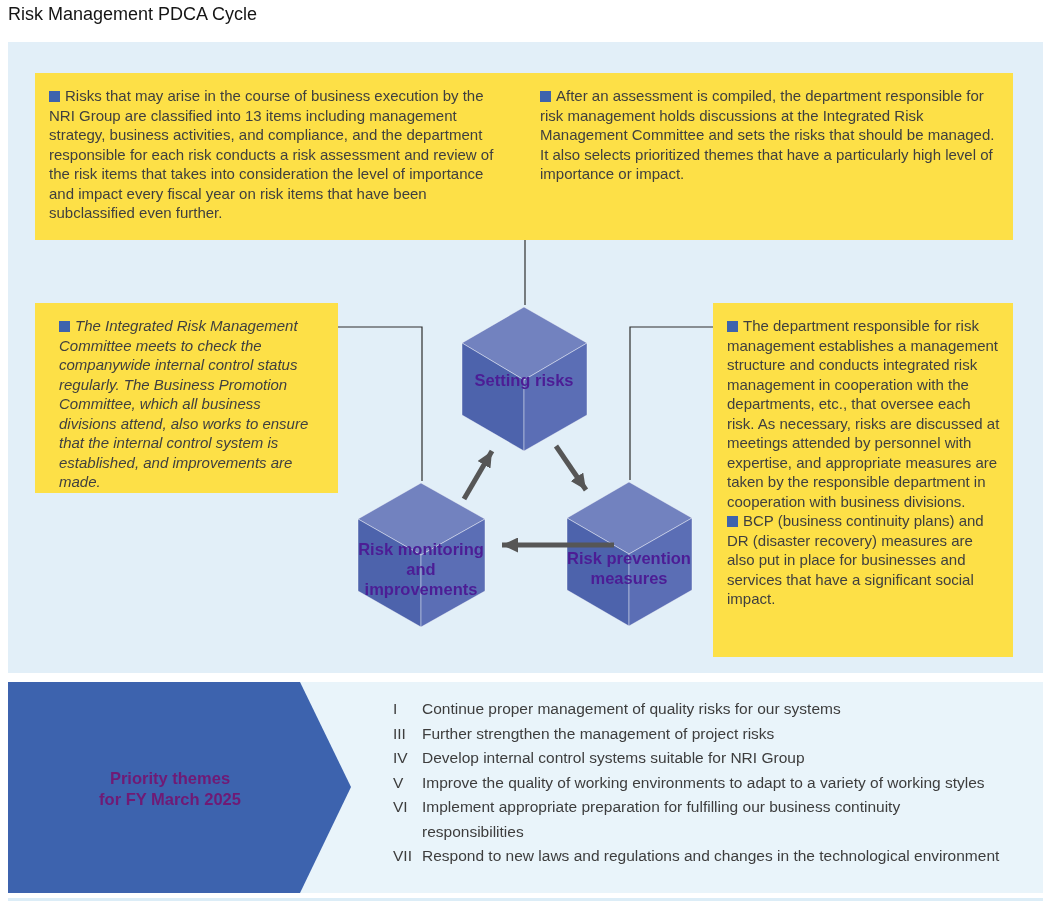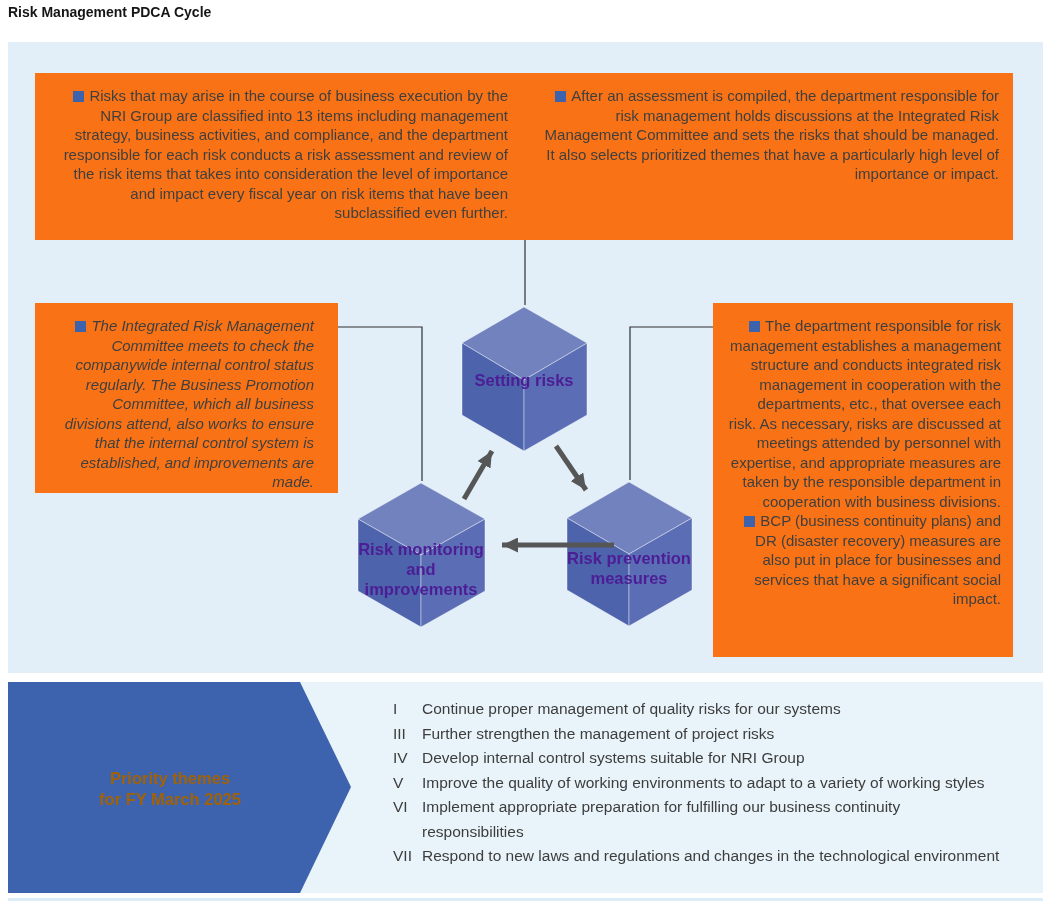--- a/index.html
+++ b/index.html
@@ -8,34 +8,33 @@
     position: relative;
     width: 1051px;
     height: 901px;
     background: #ffffff;
     font-family: "Liberation Sans", sans-serif;
     overflow: hidden;
   }
   .page-title {
     position: absolute;
     left: 8px; top: 4px;
-    font-size: 14px;
-    font-weight: 700;
+    font-size: 18px;
+    font-weight: 400;
     color: #151515;
   }
   .panel {
     position: absolute;
     left: 8px; top: 42px;
     width: 1035px; height: 631px;
     background: #e2eff8;
   }
   .white-box {
     position: absolute;
-    background: #f97316;
-    text-align: right;
+    background: #fde047;
   }
   .top-box { left: 27px; top: 31px; width: 978px; height: 167px; padding: 13px 14px; display: flex; gap: 32px; }
   .top-box .col { width: 462px; }
   .left-box { left: 27px; top: 261px; width: 303px; height: 190px; padding: 13px 24px; font-style: italic; }
   .right-box { left: 705px; top: 261px; width: 300px; height: 354px; padding: 13px 12px 13px 14px; }
   .para {
     font-size: 15px;
     line-height: 1.3;
     color: #3f3f3f;
   }
@@ -74,21 +73,21 @@
   .chevron-svg {
     position: absolute;
     left: 0; top: 0;
     width: 1035px; height: 211px;
   }
   .banner-label {
     position: absolute;
     left: 42px; top: 86px;
     width: 240px;
     text-align: center;
-    color: #a16207;
+    color: #701a75;
     font-size: 16.5px;
     font-weight: 700;
     line-height: 21px;
   }
   .themes-list {
     position: absolute;
     left: 385px; top: 15px;
     width: 655px;
     list-style: none;
   }

